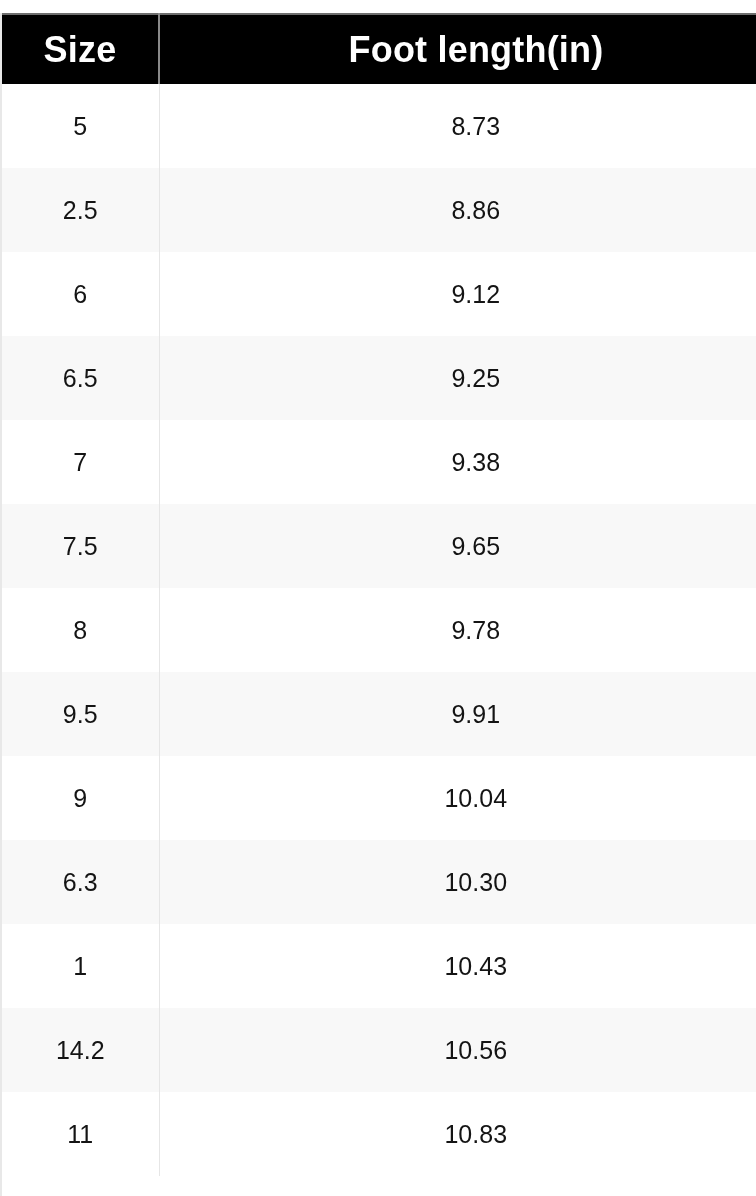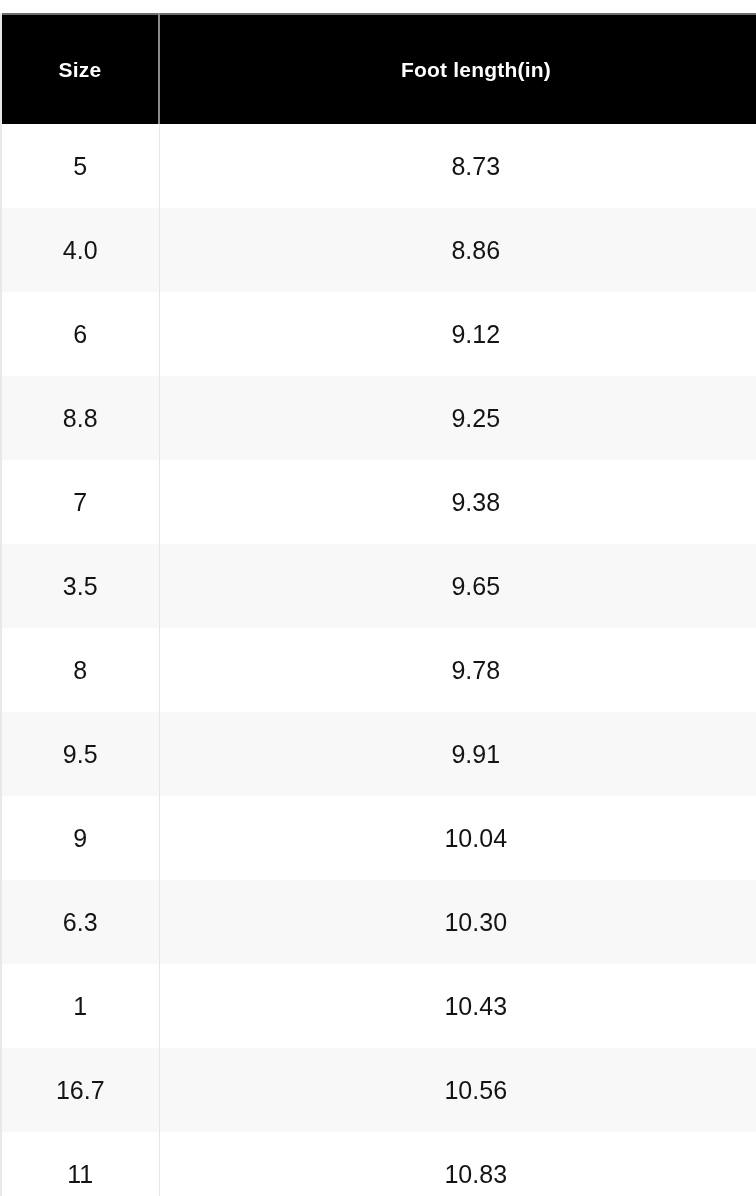--- a/index.html
+++ b/index.html
@@ -44,26 +44,26 @@
     background: #ffffff;
     border-bottom-left-radius: 14px;
     overflow: hidden;
   }
 
   
   .size-table thead tr {
     background: #000000;
   }
   .size-table thead th {
-    height: 110px;
+    height: 70px;
     padding: 0 8px;
     margin: 12px;
     color: #ffffff;
     background: #000000;
-    font-size: 21px;
+    font-size: 36px;
     font-weight: 700;
     letter-spacing: 0.2px;
     text-align: center;
     vertical-align: middle;
     border-top: 2px solid #6e6e6e;
     box-sizing: border-box;
   }
   .size-table thead th.col-size {
     width: 157px;
     border-right: 2px solid #8a8a8a;
@@ -109,37 +109,37 @@
           <th class="col-size">Size</th>
           <th class="col-length">Foot length(in)</th>
         </tr>
       </thead>
       <tbody>
           <tr>
             <td class="col-size">5</td>
             <td class="col-length">8.73</td>
           </tr>
           <tr class="alt">
-            <td class="col-size">4.0</td>
+            <td class="col-size">2.5</td>
             <td class="col-length">8.86</td>
           </tr>
           <tr>
             <td class="col-size">6</td>
             <td class="col-length">9.12</td>
           </tr>
           <tr class="alt">
-            <td class="col-size">8.8</td>
+            <td class="col-size">6.5</td>
             <td class="col-length">9.25</td>
           </tr>
           <tr>
             <td class="col-size">7</td>
             <td class="col-length">9.38</td>
           </tr>
           <tr class="alt">
-            <td class="col-size">3.5</td>
+            <td class="col-size">7.5</td>
             <td class="col-length">9.65</td>
           </tr>
           <tr>
             <td class="col-size">8</td>
             <td class="col-length">9.78</td>
           </tr>
           <tr class="alt">
             <td class="col-size">9.5</td>
             <td class="col-length">9.91</td>
           </tr>
@@ -149,21 +149,21 @@
           </tr>
           <tr class="alt">
             <td class="col-size">6.3</td>
             <td class="col-length">10.30</td>
           </tr>
           <tr>
             <td class="col-size">1</td>
             <td class="col-length">10.43</td>
           </tr>
           <tr class="alt">
-            <td class="col-size">16.7</td>
+            <td class="col-size">14.2</td>
             <td class="col-length">10.56</td>
           </tr>
           <tr>
             <td class="col-size">11</td>
             <td class="col-length">10.83</td>
           </tr>
         </tbody>
     </table>
   </div>
 </div>

